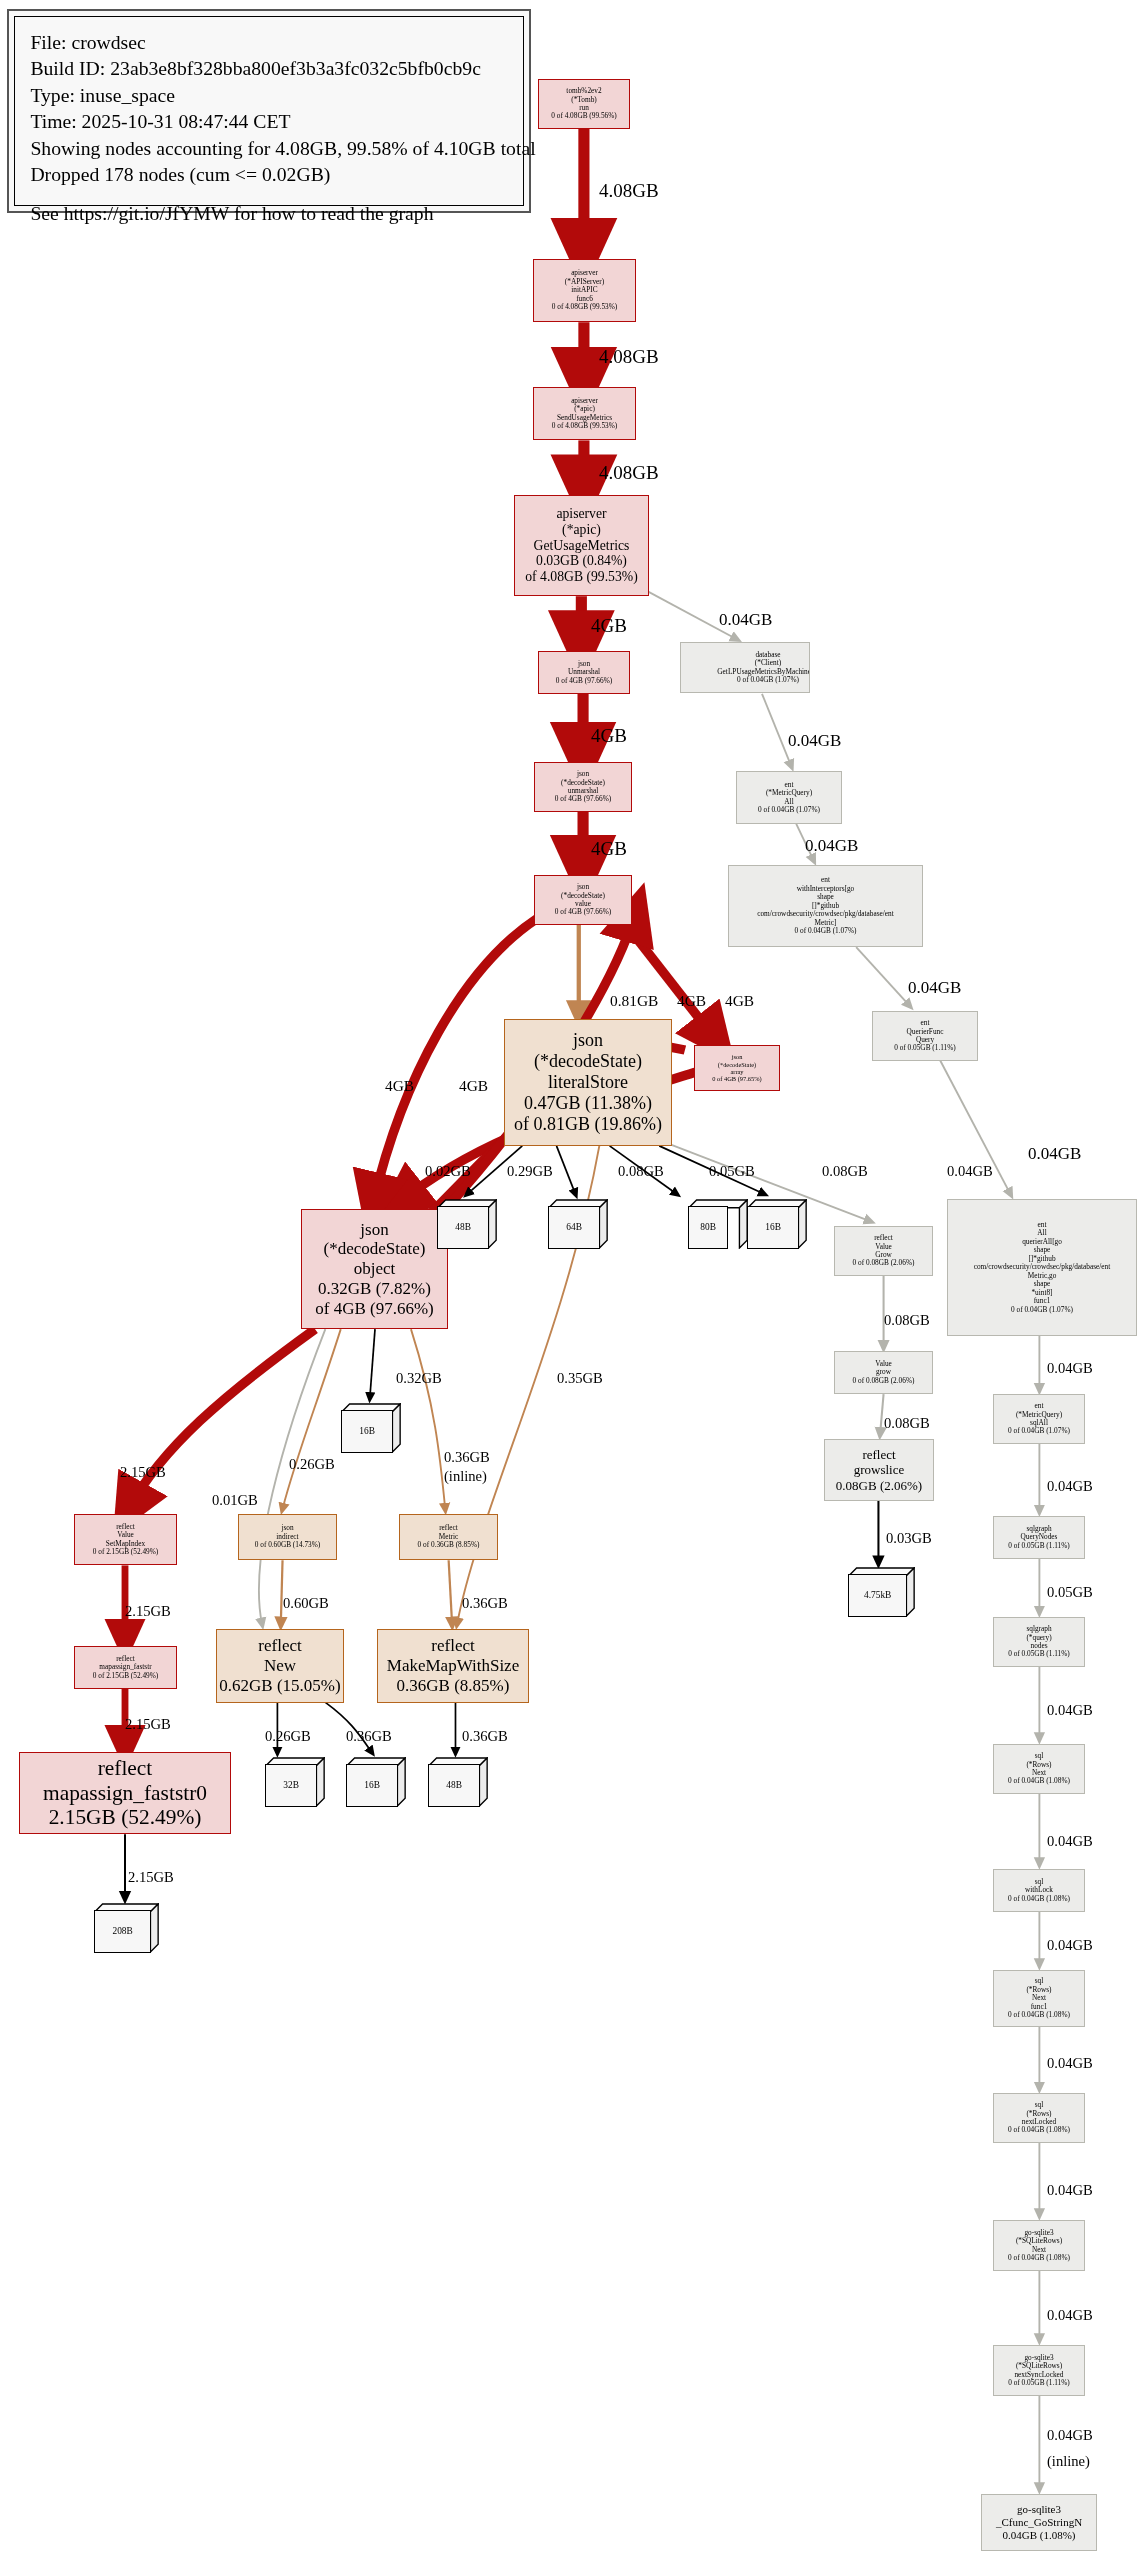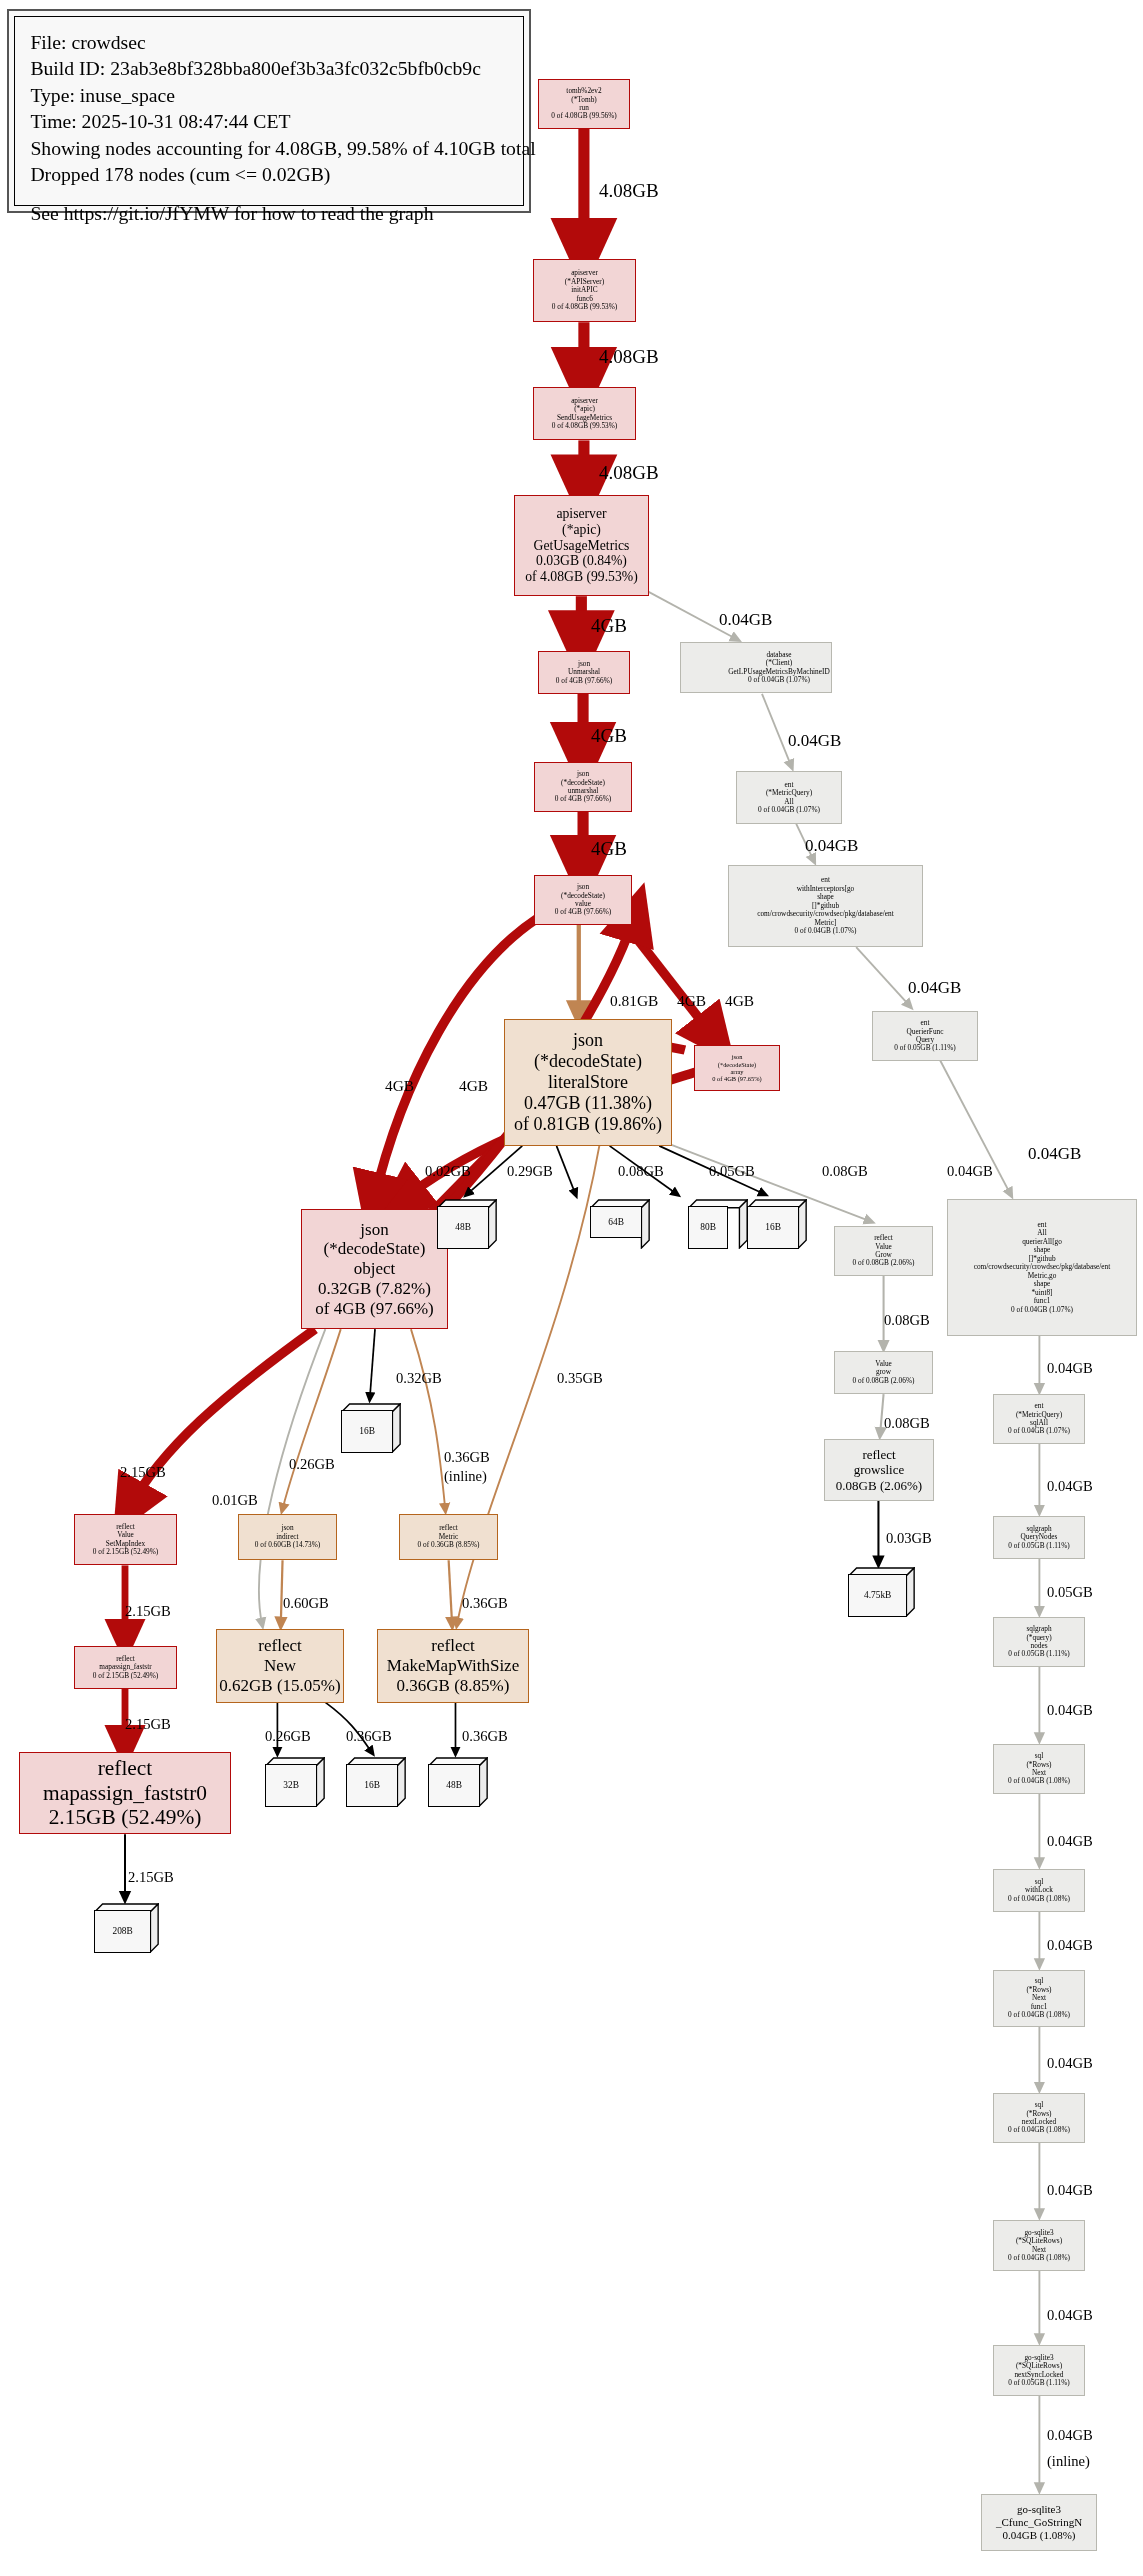--- a/index.html
+++ b/index.html
@@ -200,21 +200,21 @@
       <span class="ln">array</span>
       <span class="ln">0 of 4GB (97.65%)</span>
     </div>
     <div class="node" style="left: 301px; top: 1209px; width: 147px; height: 120px; border: 1.7px solid rgb(178, 10, 10); background: rgb(242, 213, 213); font-size: 17px;">
       <span class="ln">json</span>
       <span class="ln">(*decodeState)</span>
       <span class="ln">object</span>
       <span class="ln">0.32GB (7.82%)</span>
       <span class="ln">of 4GB (97.66%)</span>
     </div>
-    <div class="node" style="left: 680px; top: 642px; width: 152px; height: 51px; border: 1.3px solid rgb(184, 184, 176); background: rgb(236, 236, 234); font-size: 7.3px; padding-left: 46px;">
+    <div class="node" style="left: 680px; top: 642px; width: 130px; height: 51px; border: 1.3px solid rgb(184, 184, 176); background: rgb(236, 236, 234); font-size: 7.3px; padding-left: 46px;">
       <span class="ln">database</span>
       <span class="ln">(*Client)</span>
       <span class="ln">GetLPUsageMetricsByMachineID</span>
       <span class="ln">0 of 0.04GB (1.07%)</span>
     </div>
     <div class="node" style="left: 736px; top: 771px; width: 106px; height: 53px; border: 1.3px solid rgb(184, 184, 176); background: rgb(236, 236, 234); font-size: 7.3px;">
       <span class="ln">ent</span>
       <span class="ln">(*MetricQuery)</span>
       <span class="ln">All</span>
       <span class="ln">0 of 0.04GB (1.07%)</span>
@@ -359,21 +359,21 @@
     </div>
   </div>
 <div id="leaves-layer">
     <div class="leafbox" style="left: 437px; top: 1199px; width: 60px; height: 50px;">
       <svg width="60" height="50" style="position: absolute; left: 0px; top: 0px;" viewBox="0 0 70 58">
         <path d="M1,10 L10,1 L69,1 L60,10 z" fill="#fbfbfb" stroke="#000" stroke-width="1.6"></path>
         <path d="M60,10 L69,1 L69,48 L60,57 z" fill="#ededed" stroke="#000" stroke-width="1.6"></path>
       </svg>
       <div class="face">48B</div>
     </div>
-    <div class="leafbox" style="left: 548px; top: 1199px; width: 60px; height: 39px; margin-left: 42px;">
+    <div class="leafbox" style="left: 548px; top: 1199px; width: 60px; height: 50px;">
       <svg width="60" height="50" style="position: absolute; left: 0px; top: 0px;" viewBox="0 0 70 58">
         <path d="M1,10 L10,1 L69,1 L60,10 z" fill="#fbfbfb" stroke="#000" stroke-width="1.6"></path>
         <path d="M60,10 L69,1 L69,48 L60,57 z" fill="#ededed" stroke="#000" stroke-width="1.6"></path>
       </svg>
       <div class="face">64B</div>
     </div>
     <div class="leafbox" style="left: 656px; top: 1199px; width: 48px; height: 50px; margin-left: 32px;">
       <svg width="60" height="50" style="position: absolute; left: 0px; top: 0px;" viewBox="0 0 70 58">
         <path d="M1,10 L10,1 L69,1 L60,10 z" fill="#fbfbfb" stroke="#000" stroke-width="1.6"></path>
         <path d="M60,10 L69,1 L69,48 L60,57 z" fill="#ededed" stroke="#000" stroke-width="1.6"></path>

